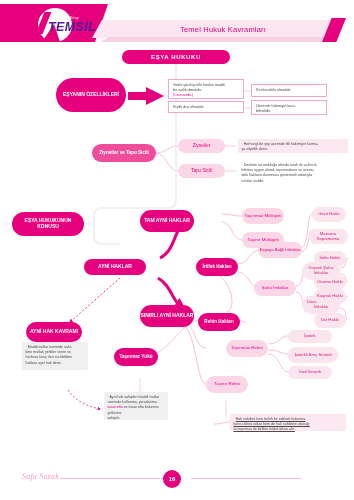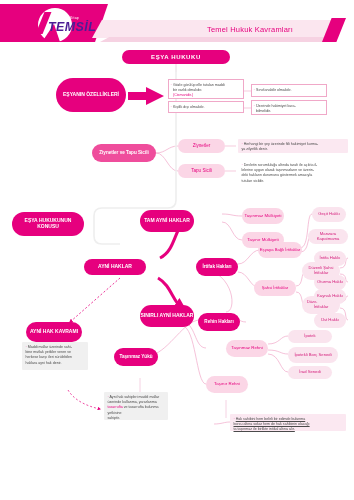--- a/index.html
+++ b/index.html
@@ -29,21 +29,21 @@
     background:#f6d2e2;
     clip-path:polygon(4% 0, 100% 0, 96% 100%, 0 100%);
   }
   .hdr-tip{
     position:absolute;left:322px;top:18px;width:24px;height:24px;
     background:#e6007e;
     clip-path:polygon(40% 0, 100% 0, 60% 100%, 0 100%);
   }
   .hdr-title{
     position:absolute;left:180px;top:24px;width:140px;height:12px;
-    font-size:7.5px;color:#e6007e;text-align:center;line-height:12px;
+    font-size:7.5px;color:#e6007e;text-align:left;line-height:12px;
     letter-spacing:.2px;
   }
   .logo-wrap{position:absolute;left:24px;top:8px;width:88px;height:34px;}
   .logo-circle{
     position:absolute;left:14px;top:0px;width:34px;height:34px;border-radius:50%;
     background:#ffffff;
   }
   .logo-tri{
     position:absolute;left:18px;top:16px;width:0;height:0;
     border-left:12px solid transparent;border-right:6px solid transparent;
@@ -361,14 +361,20 @@
     <span>İrad Senedi</span>
   </div>
 
   <div class="note note-pink" style="left:230px;top:414px;width:116px;height:17px;">
     <span class="hl">·</span>
     <span class="ul">Hak sahibini hem belirli bir edimde bulunma</span><br>
     <span class="ul">borcu altına sokar hem de hak sahibinin olacağı</span><br>
     <span class="ul">ta taşınmaz ile birlikte intikal altına alır.</span>
   </div>
 
+  <div class="footer">
+    <div class="f-sig">Safa Sazak</div>
+    <div class="f-line f-line-l"></div>
+    <div class="f-line f-line-r"></div>
+    <div class="f-dot">16</div>
+  </div>
 
 </div>
 
 </body></html>

